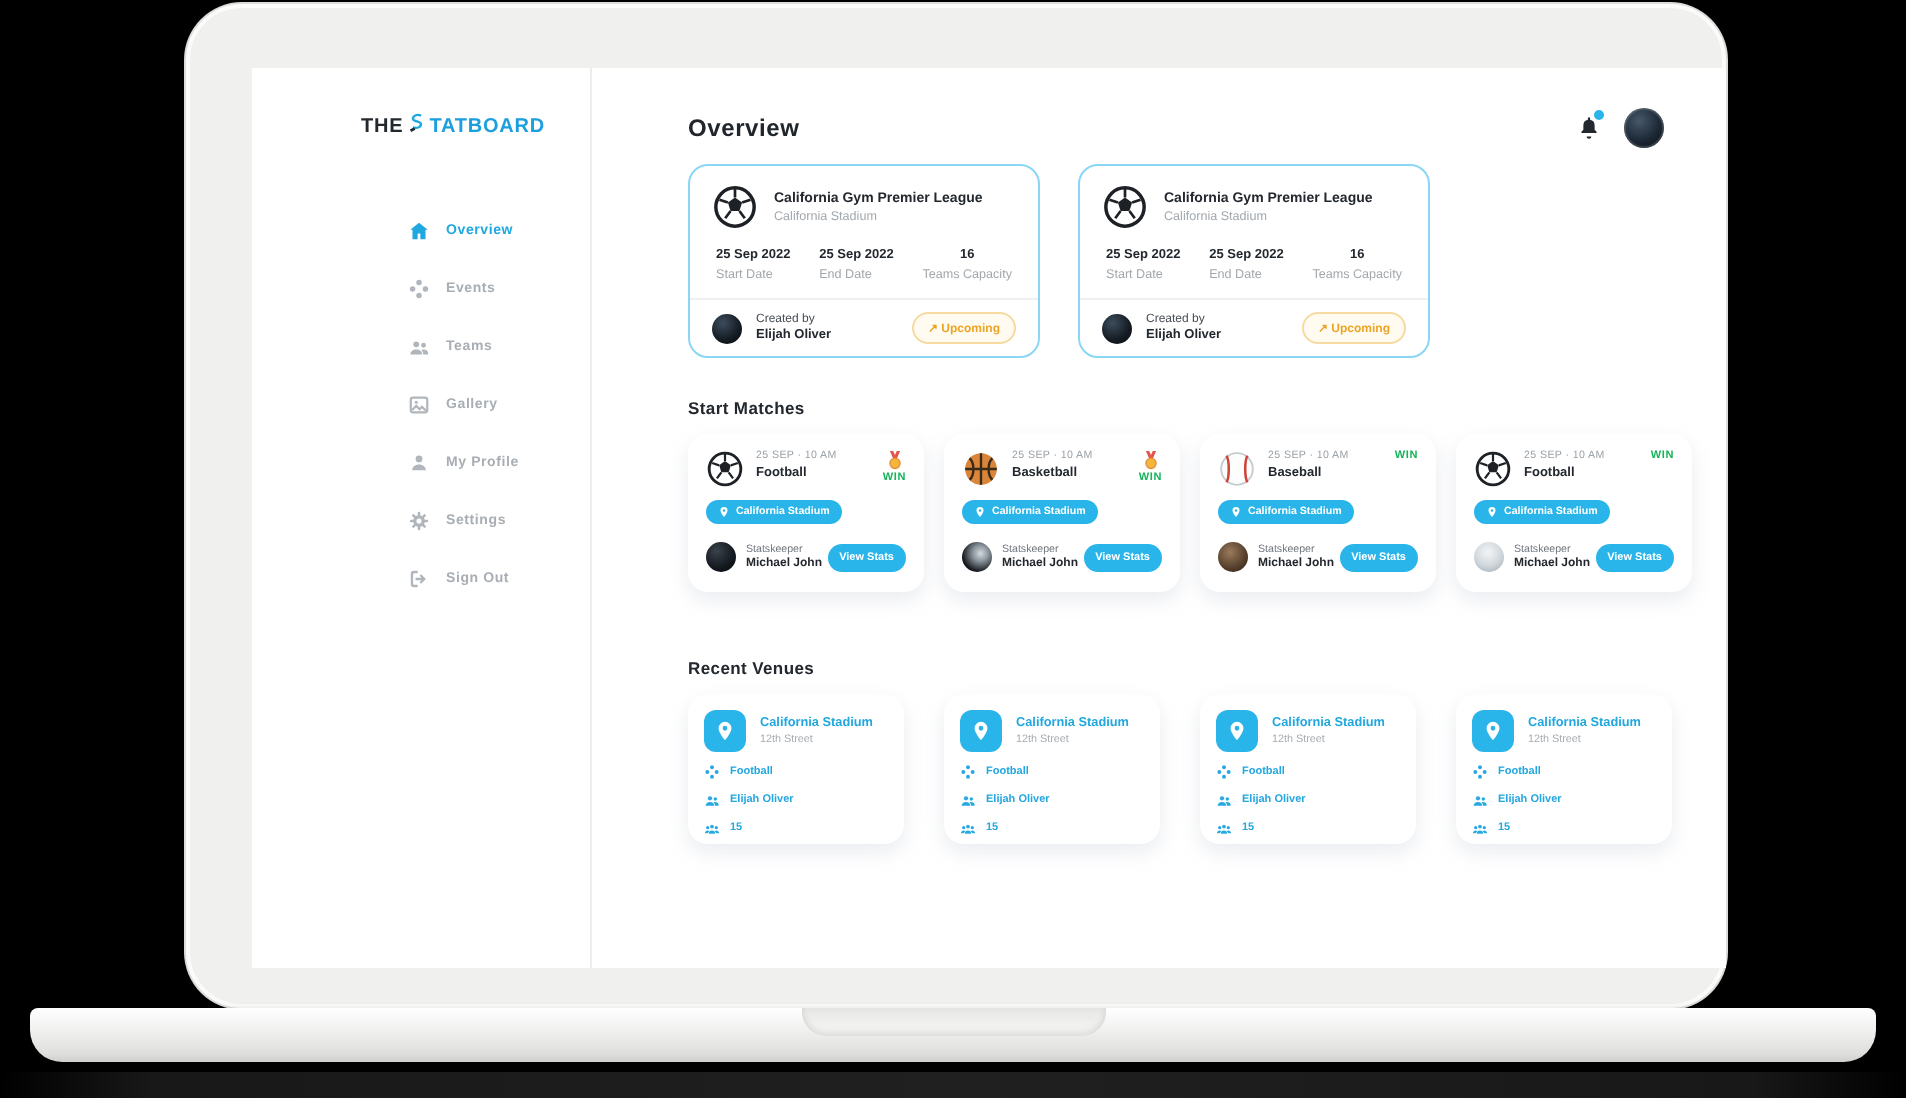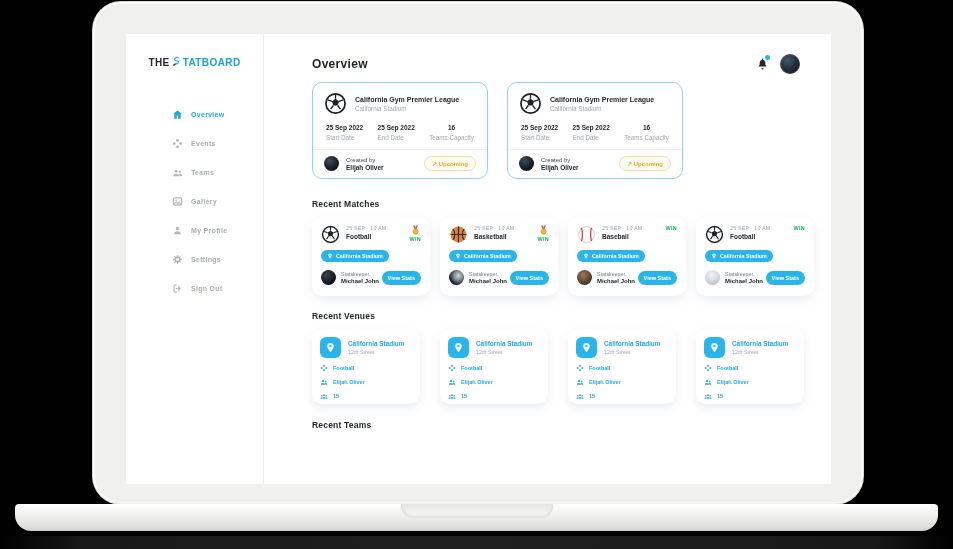--- a/index.html
+++ b/index.html
@@ -11,21 +11,21 @@
   }
   
   .screen{
     position:absolute;left:93px;top:2px;width:770px;height:502px;
     background:#f0f0ef;border:2px solid #fbfbfa;box-sizing:border-box;
     border-radius:28px;
     box-shadow:0 0 0 1px #dcdcda, 0 18px 40px rgba(0,0,0,.65);
   }
   .app{
     position:absolute;left:31px;top:30px;width:705px;height:450px;
-    background:#fff;display:flex;overflow:hidden;
+    background:#fff;display:flex;overflow:hidden;padding-left:32px;
   }
   .base{
     position:absolute;left:15px;top:504px;width:923px;height:27px;
     background:linear-gradient(#ffffff,#efefee 45%,#dededd 85%,#cfcfce);
     border-radius:4px 4px 16px 16px;
     box-shadow:0 5px 7px rgba(0,0,0,.75);
   }
   .notch{
     position:absolute;left:50%;transform:translateX(-50%);top:0;
     width:152px;height:14px;background:linear-gradient(#e6e6e5,#f8f8f7);
@@ -53,21 +53,21 @@
   .page-title{font-size:12px;font-weight:bold;color:#20262c;letter-spacing:.3px;}
   .hdr-right{display:flex;align-items:center;gap:11px;margin-right:16px;}
   .bell{position:relative;width:13px;height:14px;color:#23282e;cursor:pointer;}
   .bell .dot{position:absolute;right:-1px;top:-2px;width:5px;height:5px;border-radius:50%;background:#29b5ea;}
   .avatar-lg{width:20px;height:20px;border-radius:50%;cursor:pointer;
     background:radial-gradient(circle at 38% 32%, #46586b 0%, #1c2835 55%, #090e13 100%);
     box-shadow:inset 0 0 0 1px rgba(255,255,255,.15);}
   .section-head{display:flex;align-items:center;gap:10px;}
   .section-title{font-size:8.5px;font-weight:bold;color:#23282e;letter-spacing:.2px;}
   .view-all{font-size:7px;font-weight:bold;color:#1fa8e0;cursor:pointer;}
-  .mt-t{margin-top:38px;} .mt-m{margin-top:20px;} .mt-v{margin-top:15px;} .mt-tm{margin-top:16px;}
+  .mt-t{margin-top:38px;} .mt-m{margin-top:20px;} .mt-v{margin-top:33px;} .mt-tm{margin-top:16px;}
   
   .t-row{display:flex;gap:19px;margin-top:8px;}
   .t-card{width:176px;height:97px;box-sizing:border-box;background:#fff;
     border:1.5px solid #8ad7f5;border-radius:10px;padding:9px 11px;cursor:pointer;}
   .t-head{display:flex;align-items:center;gap:8px;}
   .t-name{font-size:7px;font-weight:bold;color:#23282e;}
   .t-venue{font-size:6.3px;color:#a2a8ad;margin-top:2px;}
   .t-stats{display:flex;justify-content:space-between;margin-top:9px;padding:0 2px;}
   .t-col{text-align:left;} .t-col.center{text-align:center;}
   .t-val{font-size:6.5px;font-weight:bold;color:#23282e;}
@@ -356,21 +356,21 @@
             <div class="t-creator">
               <div class="t-cby">Created by</div>
               <div class="t-cname">Elijah Oliver</div>
             </div>
             <div class="badge-upcoming"><span>↗</span> <span>Upcoming</span></div>
           </div>
         </div>
       </div>
 
       <div class="section-head mt-m">
-        <span class="section-title">Recent Matches</span>
+        <span class="section-title">Start Matches</span>
       </div>
       <div class="m-row">
 
         <div class="m-card">
           <div class="m-top">
             <span>
                 <svg width="19" height="19" viewBox="0 0 24 24">
                   <use href="#i-soccer"></use>
                 </svg>
               </span>
@@ -663,23 +663,20 @@
               <span class="v-ico">
                 <svg width="9" height="9" viewBox="0 0 24 24">
                   <use href="#i-group"></use>
                 </svg>
               </span>
               <span class="v-txt">15</span>
             </div>
         </div>
       </div>
 
-      <div class="section-head mt-tm">
-        <span class="section-title">Recent Teams</span>
-      </div>
     </main>
   </div>
 </div>
 
 <div class="base">
   <div class="notch"></div>
 </div>
 <div class="floor-shadow"></div>
 
 </body></html>

